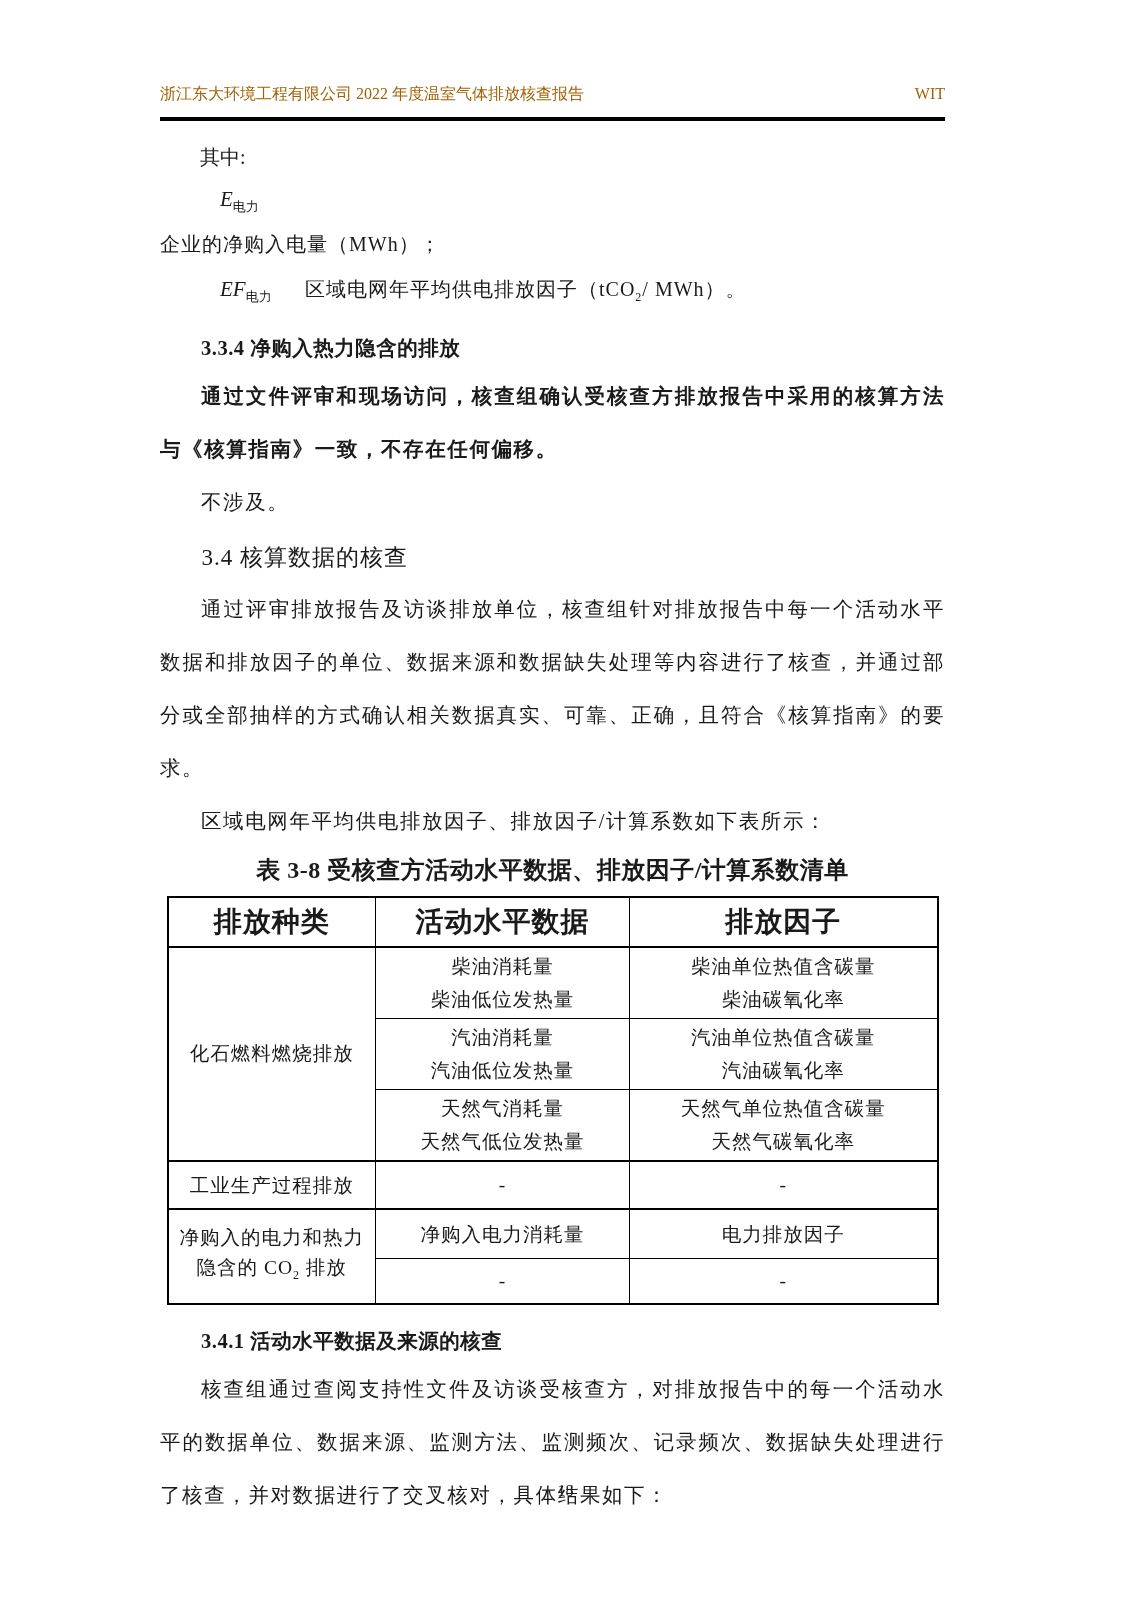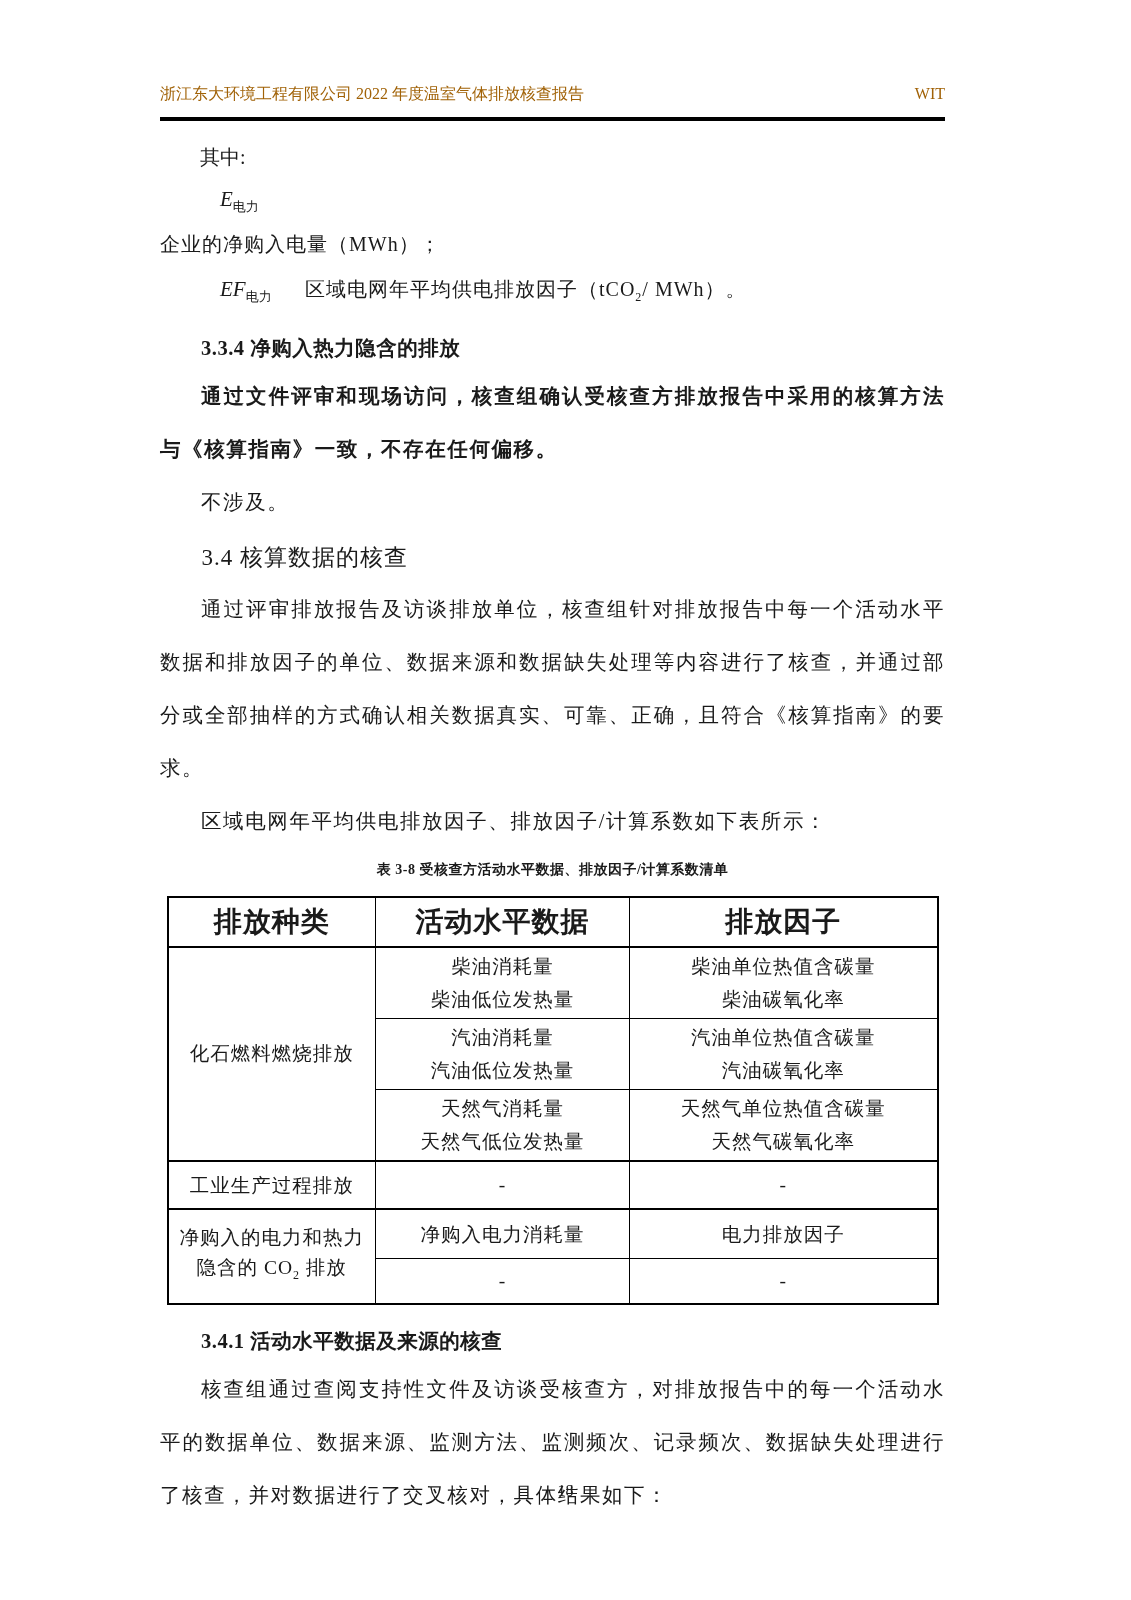--- a/index.html
+++ b/index.html
@@ -84,21 +84,21 @@
     text-align: justify;
     text-indent: 2em;
   }
   p.bold-par { font-weight: bold; }
   p.single-line { text-align: left; }
   
   .table-caption {
     margin: 2px 0 6px 0;
     text-align: center;
     font-weight: bold;
-    font-size: 14px;
+    font-size: 24px;
     line-height: 40px;
     letter-spacing: 0.5px;
   }
   table.vtable {
     width: 772px;
     margin: 0 auto;
     border-collapse: collapse;
     border: 2.5px solid #000;
     table-layout: fixed;
     font-size: 19.5px;

